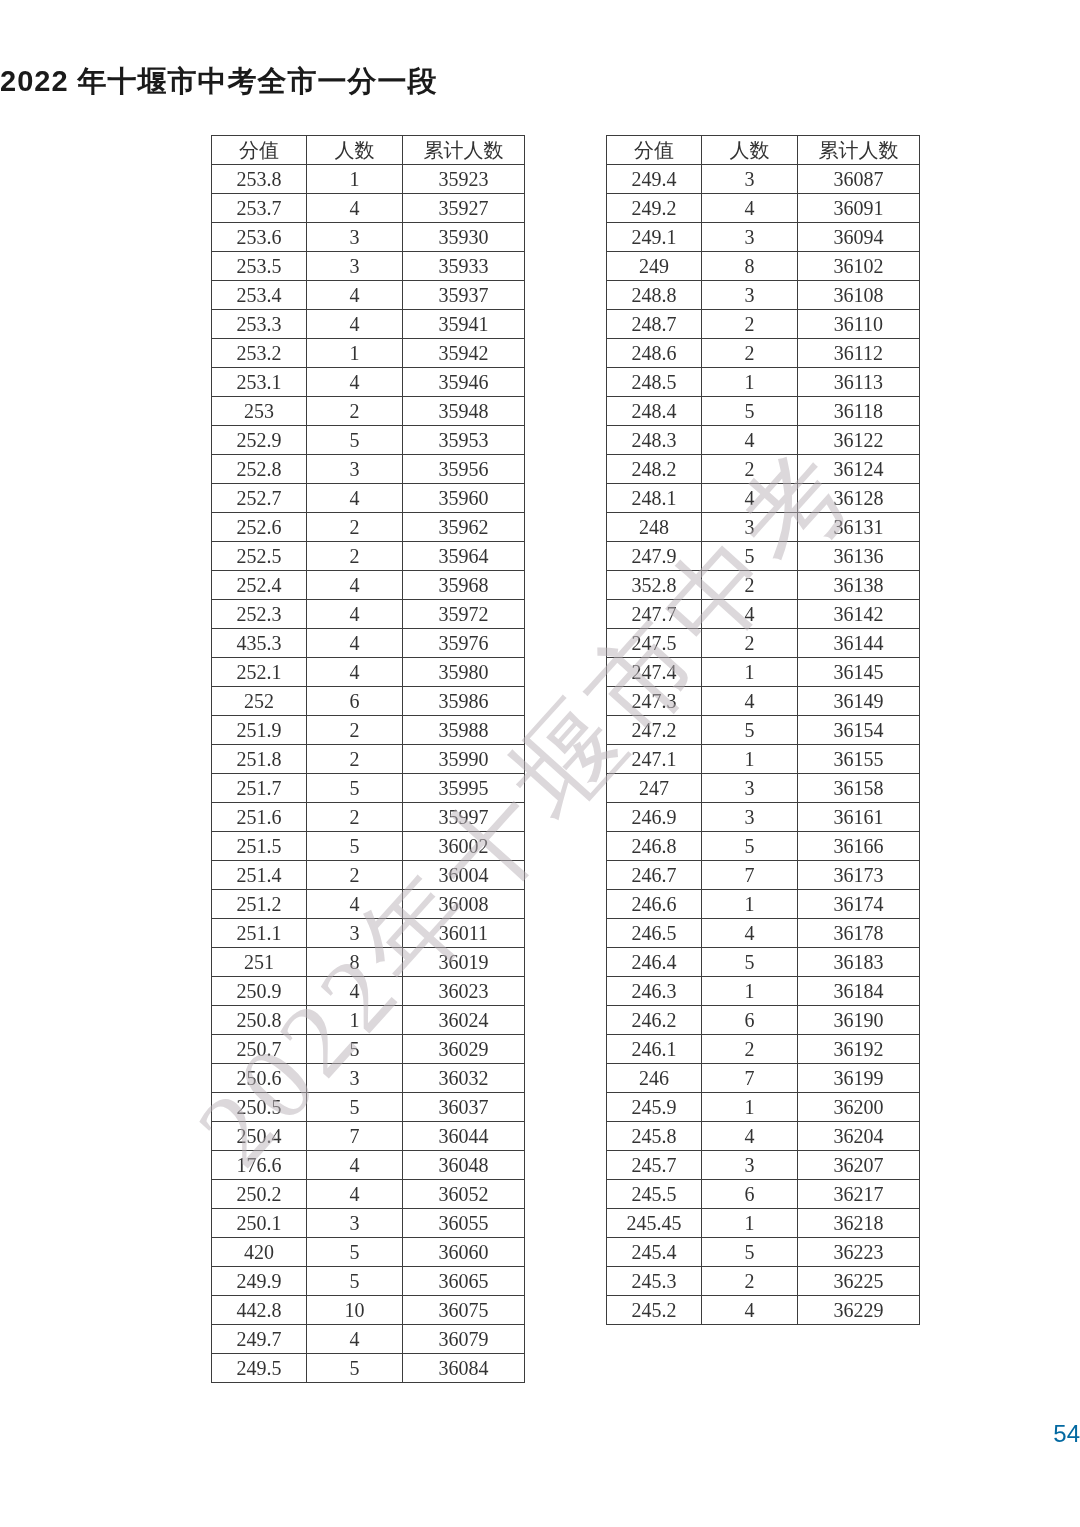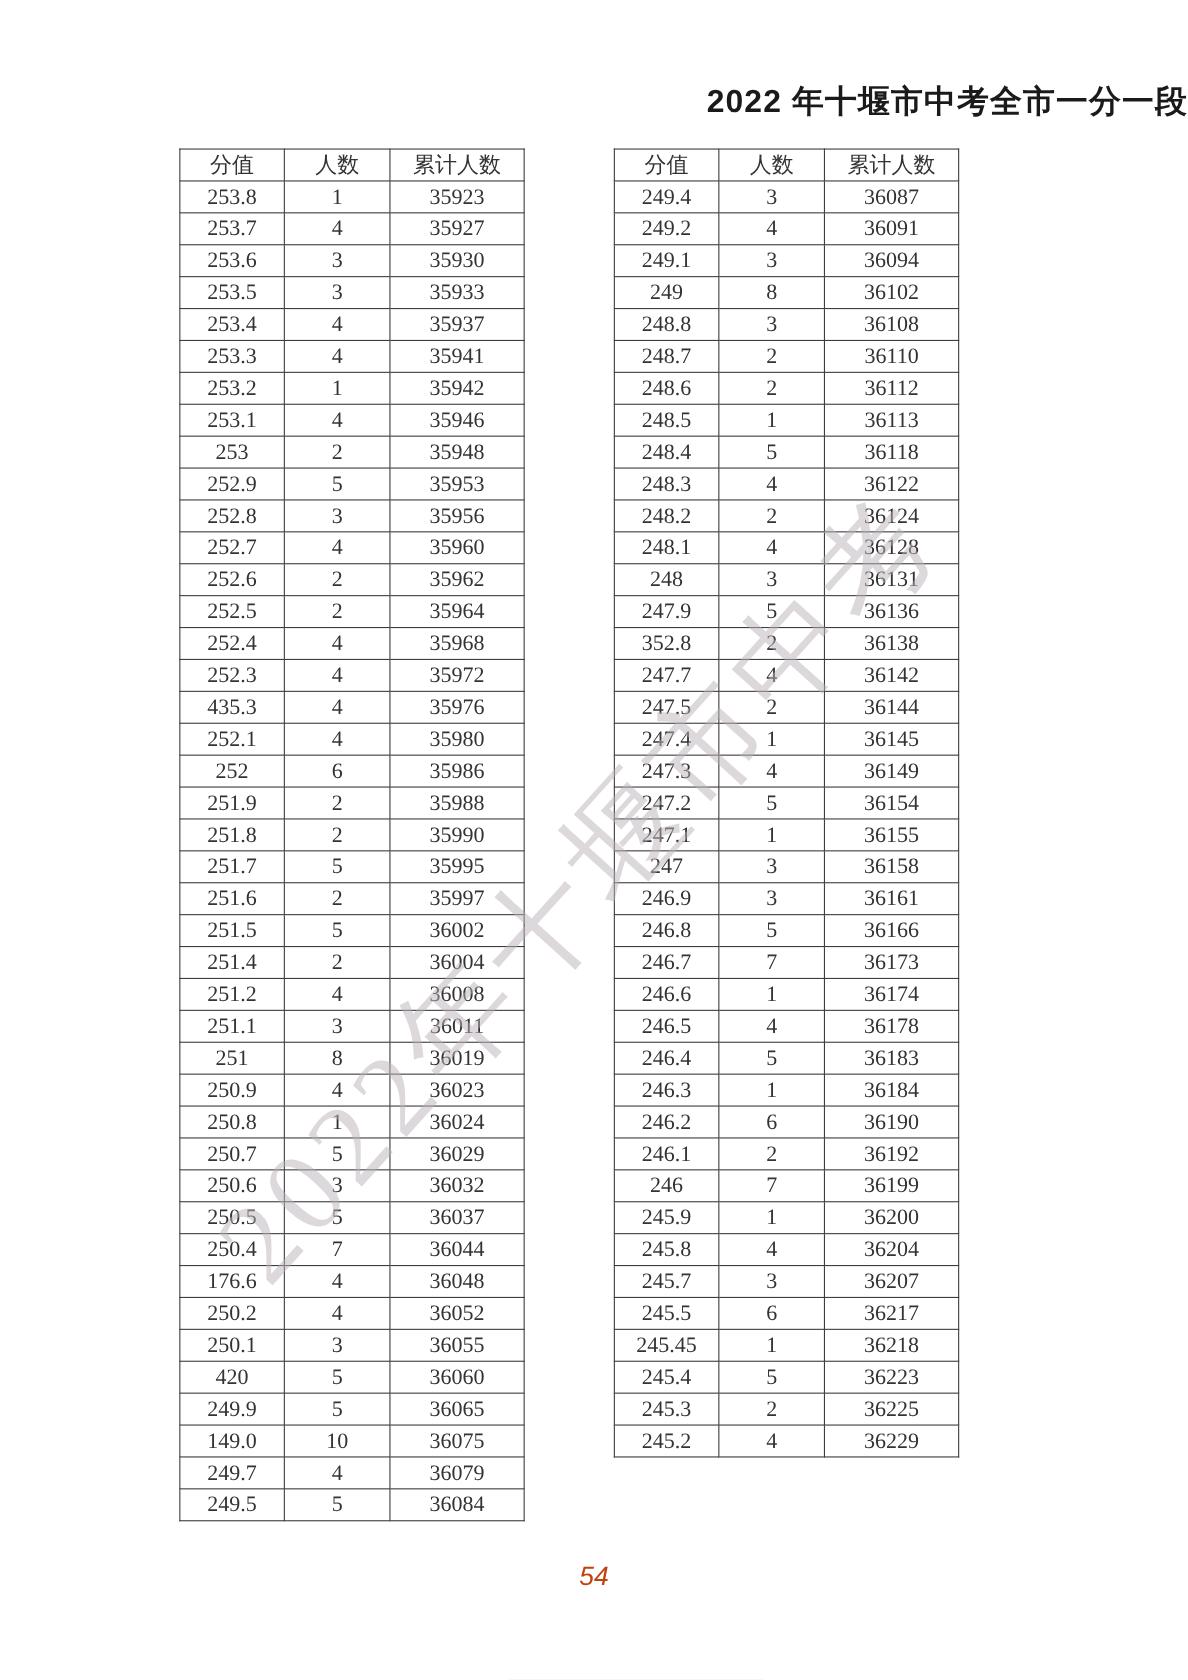--- a/index.html
+++ b/index.html
@@ -8,39 +8,40 @@
     position: relative;
     width: 1080px;
     height: 1527px;
     margin: 0 auto;
     background: #ffffff;
     overflow: hidden;
     font-family: "Liberation Serif", "DejaVu Serif", serif;
   }
   .doc-title {
     position: absolute;
-    top: 76px;
+    top: 64px;
     left: 0;
     width: 100%;
-    text-align: right;
+    text-align: left;
     font-family: "Liberation Sans", "DejaVu Sans", sans-serif;
     font-weight: bold;
     font-size: 29px;
     line-height: 34px;
     color: #1a1a1a;
     letter-spacing: 1px;
     z-index: 2;
   }
   table.score-table {
     position: absolute;
     top: 135px;
     border-collapse: collapse;
     table-layout: fixed;
     z-index: 1;
     background: transparent;
+    margin-left: 48px;
   }
   #table-left  { left: 163px; width: 313px; }
   #table-right { left: 558px; width: 313px; }
   .score-table th, .score-table td {
     border: 1px solid #3d3d3d;
     height: 29px;
     text-align: center;
     vertical-align: middle;
     font-size: 20px;
     font-weight: normal;
@@ -64,26 +65,25 @@
     color: rgba(186, 177, 183, 0.50);
     font-family: "Liberation Serif", "DejaVu Serif", serif;
     z-index: 3;
     pointer-events: none;
   }
   .page-number {
     position: absolute;
     top: 1420px;
     left: 0;
     width: 100%;
-    text-align: center;
+    text-align: right;
     font-family: "Liberation Sans", "DejaVu Sans", sans-serif;
     font-size: 24px;
-    color: #c2410c;
+    color: #0369a1;
     z-index: 2;
-    font-style: italic;
   }
 </style>
 </head>
 <body>
 
 <div class="page">
 
   <div class="watermark">2022年十堰市中考</div>
 
   <h1 class="doc-title">2022 年十堰市中考全市一分一段</h1>
@@ -291,21 +291,21 @@
           <td>420</td>
           <td>5</td>
           <td>36060</td>
         </tr>
         <tr>
           <td>249.9</td>
           <td>5</td>
           <td>36065</td>
         </tr>
         <tr>
-          <td>149.0</td>
+          <td>442.8</td>
           <td>10</td>
           <td>36075</td>
         </tr>
         <tr>
           <td>249.7</td>
           <td>4</td>
           <td>36079</td>
         </tr>
         <tr>
           <td>249.5</td>

